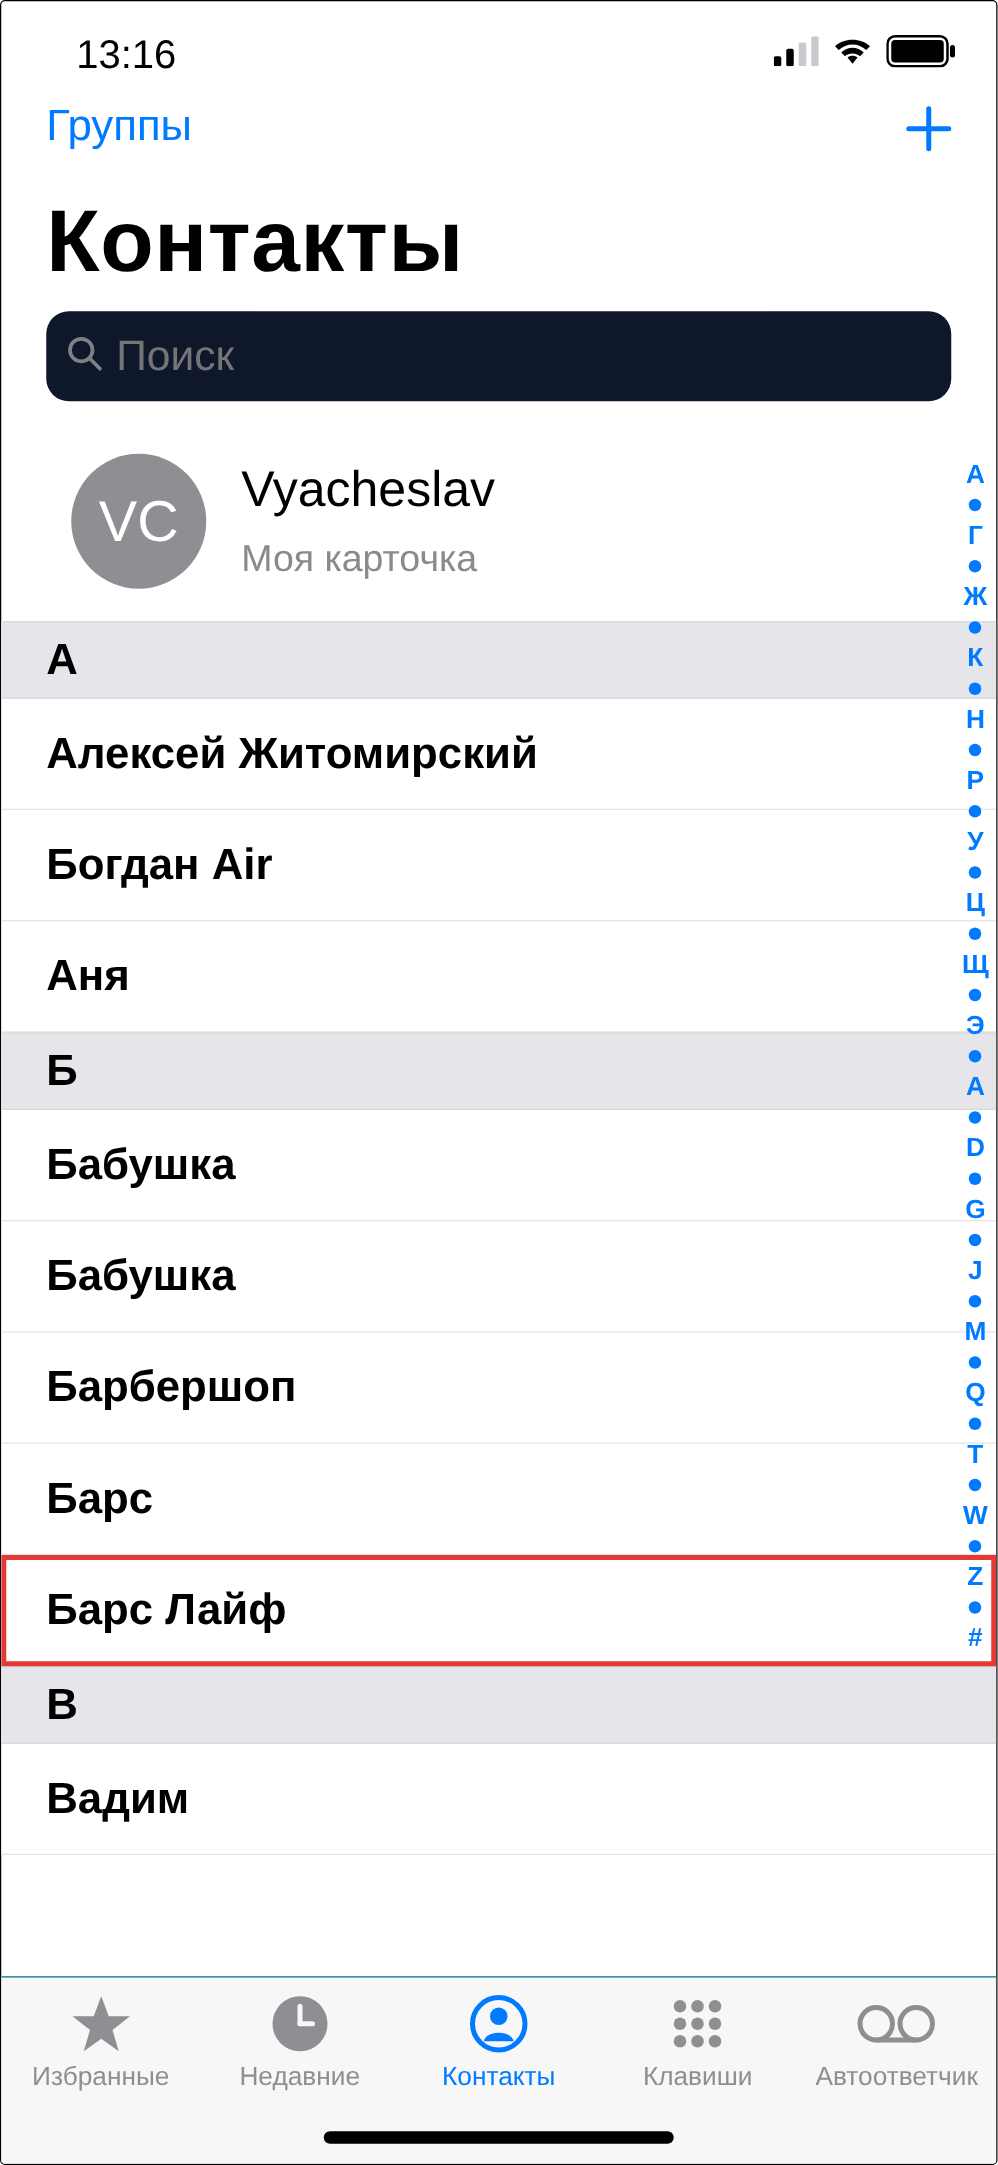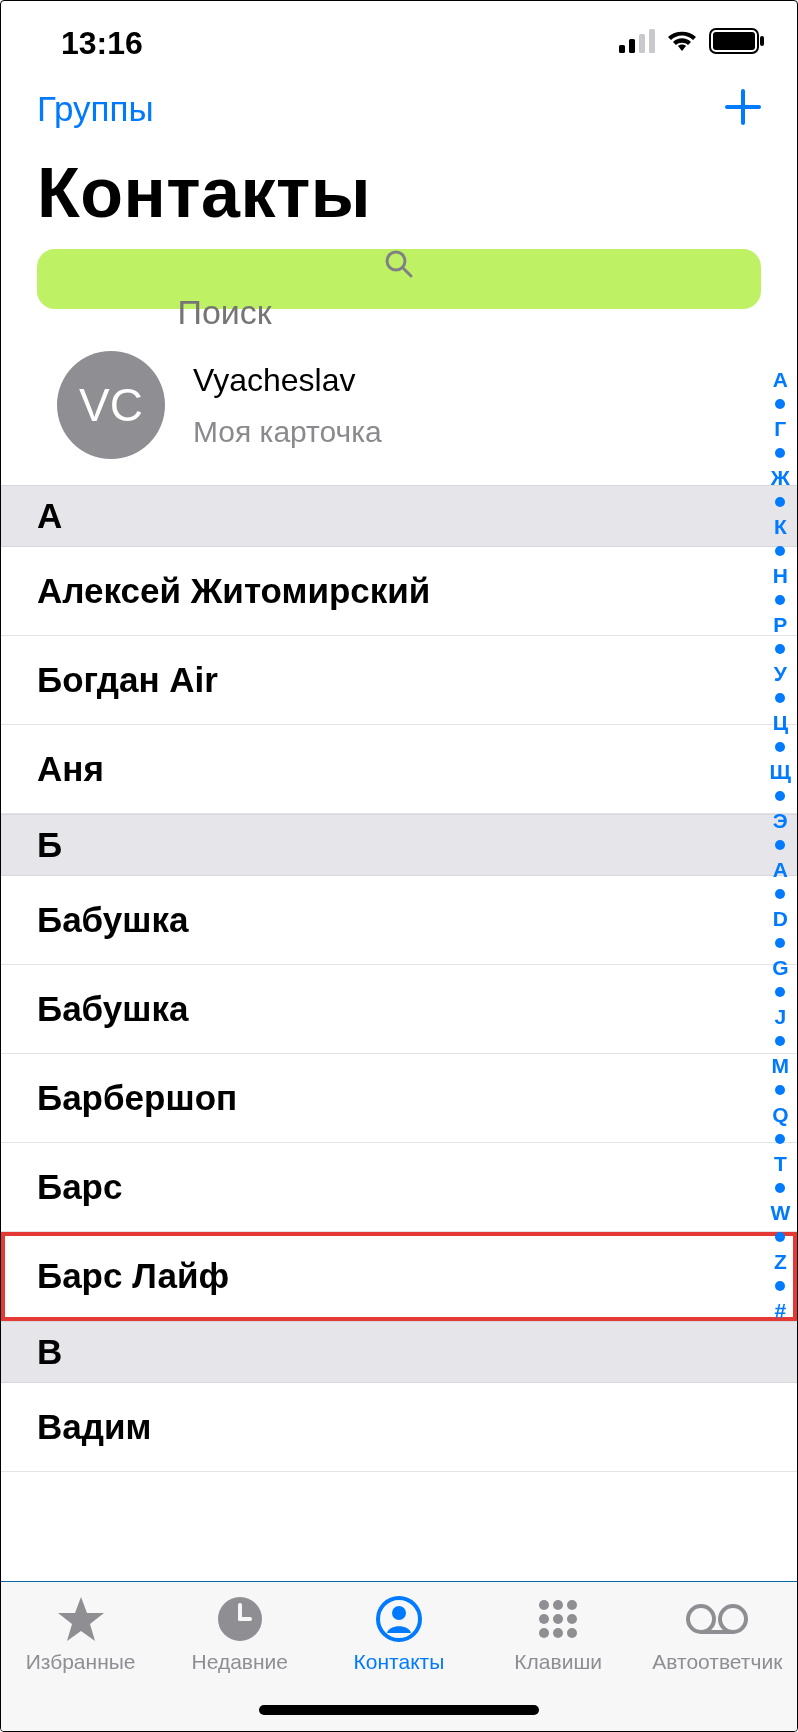--- a/index.html
+++ b/index.html
@@ -11,55 +11,55 @@
     position: relative;
     overflow: hidden;
     border: 1px solid #000;
     border-radius: 4px;
   }
   
   .status-bar {
     display: flex; justify-content: space-between; align-items: center;
     padding: 18px 32px 4px 60px; height: 70px;
   }
-  .status-time { font-size: 32px; font-weight: 700; }
+  .status-time { font-size: 32px; font-weight: 400; }
   .status-right { display: flex; align-items: center; gap: 10px; }
   
   .nav-bar {
-    display: flex; justify-content: space-between; align-items: center;
+    display: flex; justify-content: space-between; align-items: flex-start;
     padding: 10px 32px 0 36px; height: 66px; gap: 31px;
   }
   .nav-left { color: #007aff; font-size: 35px; }
   .nav-right { color: #007aff; }
   
   .large-title {
     font-size: 70px; font-weight: 700; padding: 16px 36px 10px;
     letter-spacing: 0.5px;
   }
   
   .search-wrap { padding: 6px 36px 18px; }
   .search-bar {
-    background: #bef264; border-radius: 18px; height: 60px;
-    display: flex; align-items: center; padding: 0 16px; gap: 10px; flex-direction: column;
+    background: #0f172a; border-radius: 18px; height: 72px;
+    display: flex; align-items: center; padding: 0 16px; gap: 10px;
   }
   .search-bar input {
     border: none; background: transparent; font-size: 34px; color: #808085;
     flex: 1; outline: none;
   }
   
   .mycard {
     display: flex; align-items: center; gap: 28px;
     padding: 24px 56px 26px;
   }
   .avatar {
     width: 108px; height: 108px; border-radius: 50%;
     background: #8e8e93; color: #fff; font-size: 46px; font-weight: 400;
     display: flex; align-items: center; justify-content: center;
   }
-  .mycard-name { font-size: 32px; font-weight: 400; }
+  .mycard-name { font-size: 40px; font-weight: 400; }
   .mycard-sub { font-size: 30px; color: #8a8a8e; margin-top: 16px; }
   
   .section-header {
     background: #e5e5ea; padding: 10px 36px; font-size: 35px; font-weight: 600;
     border-top: 1px solid #d8d8dc;
     border-bottom: 1px solid #d8d8dc;
   }
   
   .row {
     padding: 24px 36px; font-size: 35px; font-weight: 700;

